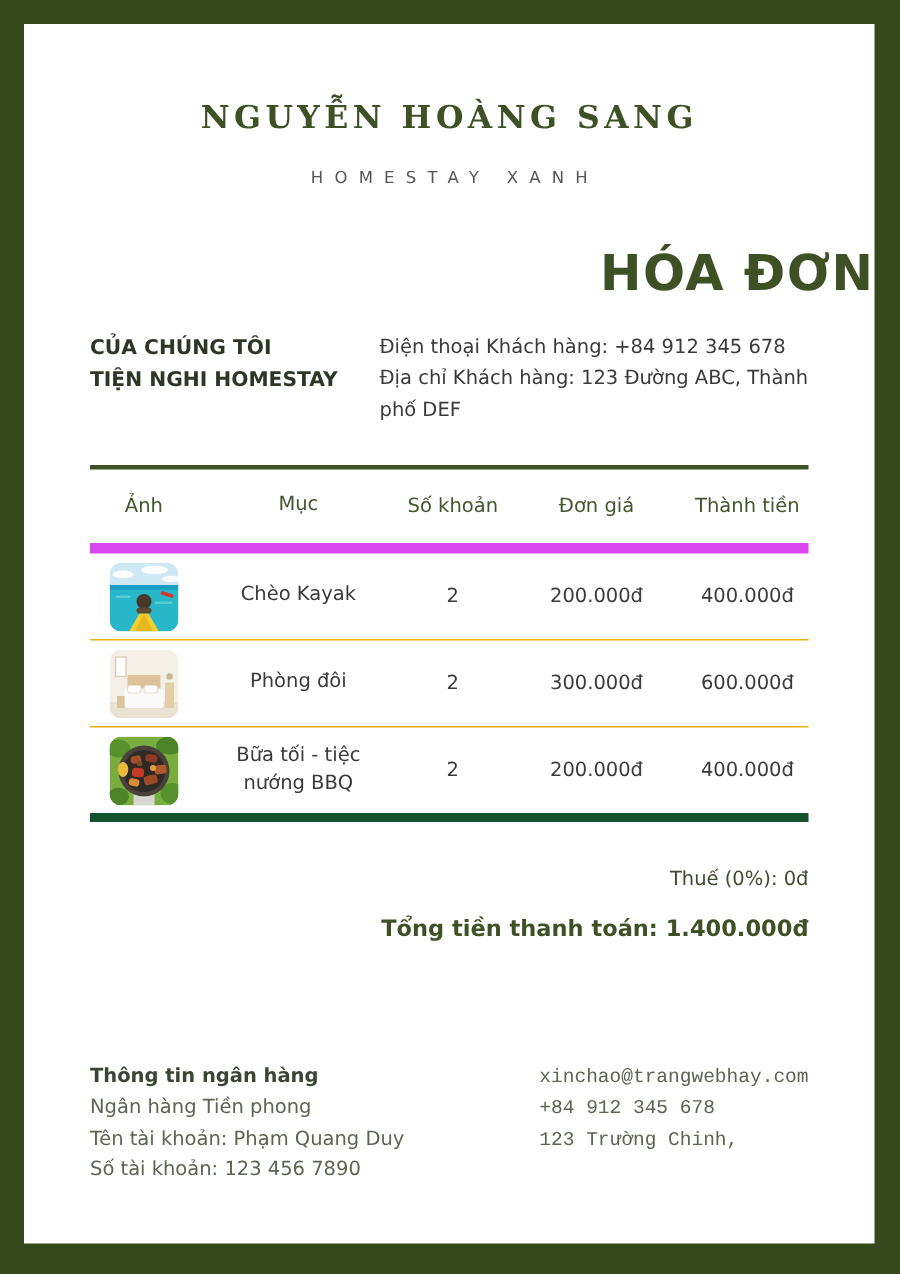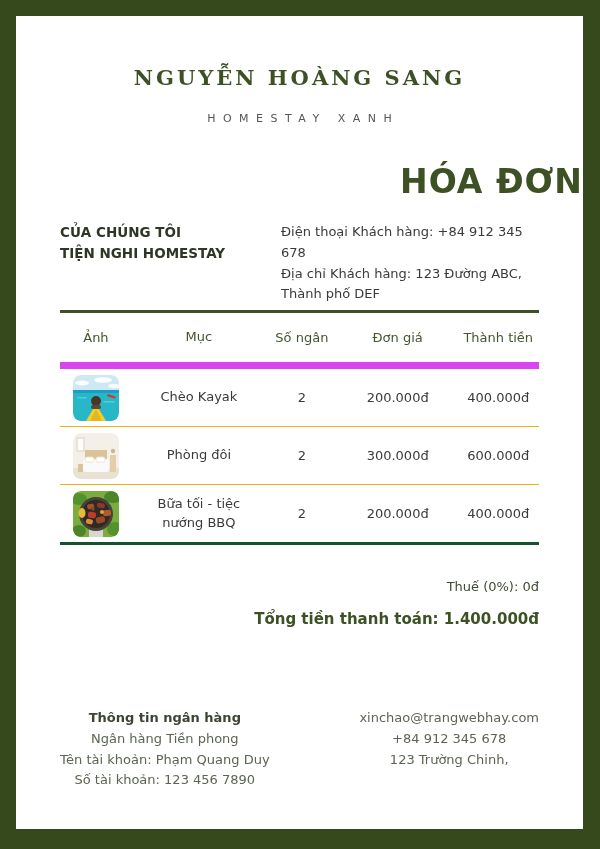--- a/index.html
+++ b/index.html
@@ -49,40 +49,40 @@
     position:absolute; top:206px; left:44px; right:44px;
     display:flex;
   }
   .info-left {
     width:193px;
     font-size:13.5px; font-weight:bold;
     color:#2e3626; line-height:1.55;
   }
   .info-right {
     flex:1;
-    font-size:13px; color:#3a3a3a; line-height:1.6;margin-left:28px;
+    font-size:13px; color:#3a3a3a; line-height:1.6;
   }
   
   .table {
     position:absolute; top:294px; left:44px; right:44px;
   }
   .thead {
     display:flex; align-items:center;
     height:49px;
     border-top:3px solid #3d5124;
     border-bottom:7px solid #d946ef;
     color:#44562e; font-size:13px;
   }
   .trow {
     display:flex; align-items:center;
     min-height:57px;
     border-bottom:1px solid #eab308;
     font-size:13px; color:#3a3a3a;
   }
-  .trow:last-child { border-bottom:3px solid #14532d; }
+  .trow:last-child { border-bottom:6px solid #14532d; }
   .c1 { width:15%; text-align:center; }
   .c2 { width:28%; text-align:center; line-height:1.4; padding:6px 4px; box-sizing:border-box; }
   .c3 { width:15%; text-align:center; }
   .c4 { width:25%; text-align:center; }
   .c5 { width:17%; text-align:center; }
   .thumb {
     display:inline-block; width:46px; height:46px;
     border-radius:8px; overflow:hidden; vertical-align:middle;
   }
   .thumb svg { display:block; }
@@ -96,29 +96,29 @@
   }
   .totals-grand {
     margin-top:12px;
     font-size:15px; font-weight:bold; color:#3d5124;
   }
   
   .footer {
     position:absolute; top:692px; left:44px; right:44px;
     display:flex; justify-content:space-between;
   }
-  .bank { text-align:center; }
+  .bank { text-align:left; }
   .bank-title {
     font-size:13px; font-weight:bold; color:#3c4533;
     line-height:1.6;
   }
   .bank-line, .contact-line {
     font-size:13px; color:#5c6552; line-height:1.6;
   }
-  .contact { text-align:center; }
+  .contact { text-align:left;font-family:Liberation Mono, monospace; }
 </style>
 </head>
 <body>
 
 <div class="page">
   <div class="inner">
 
     <div class="brand-name">NGUYỄN HOÀNG SANG</div>
     <div class="brand-tagline">HOMESTAY XANH</div>
 
@@ -132,21 +132,21 @@
       <div class="info-right">
         <div>Điện thoại Khách hàng: +84 912 345 678</div>
         <div>Địa chỉ Khách hàng: 123 Đường ABC, Thành phố DEF</div>
       </div>
     </div>
 
     <div class="table">
       <div class="thead">
         <div class="c1">Ảnh</div>
         <div class="c2">Mục</div>
-        <div class="c3">Số ngân</div>
+        <div class="c3">Số khoản</div>
         <div class="c4">Đơn giá</div>
         <div class="c5">Thành tiền</div>
       </div>
 
       <div class="trow">
         <div class="c1">
           <span class="thumb">
             <svg width="46" height="46" viewBox="0 0 46 46">
               <defs>
                   <clipPath id="r1">

